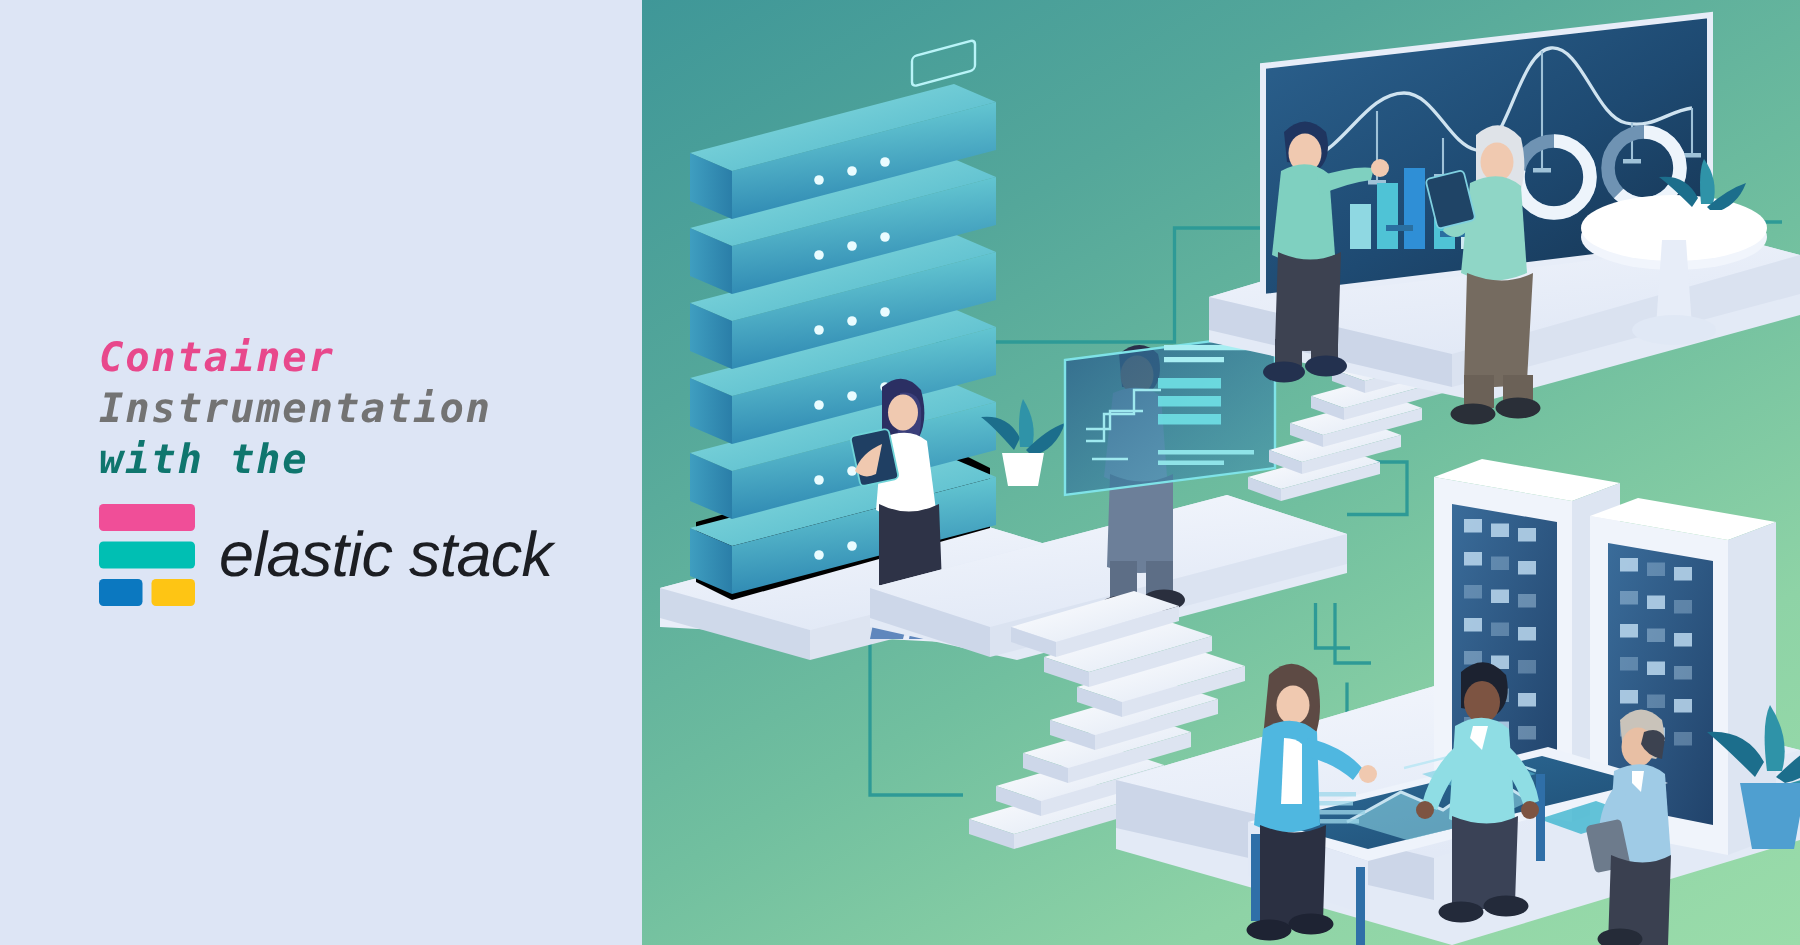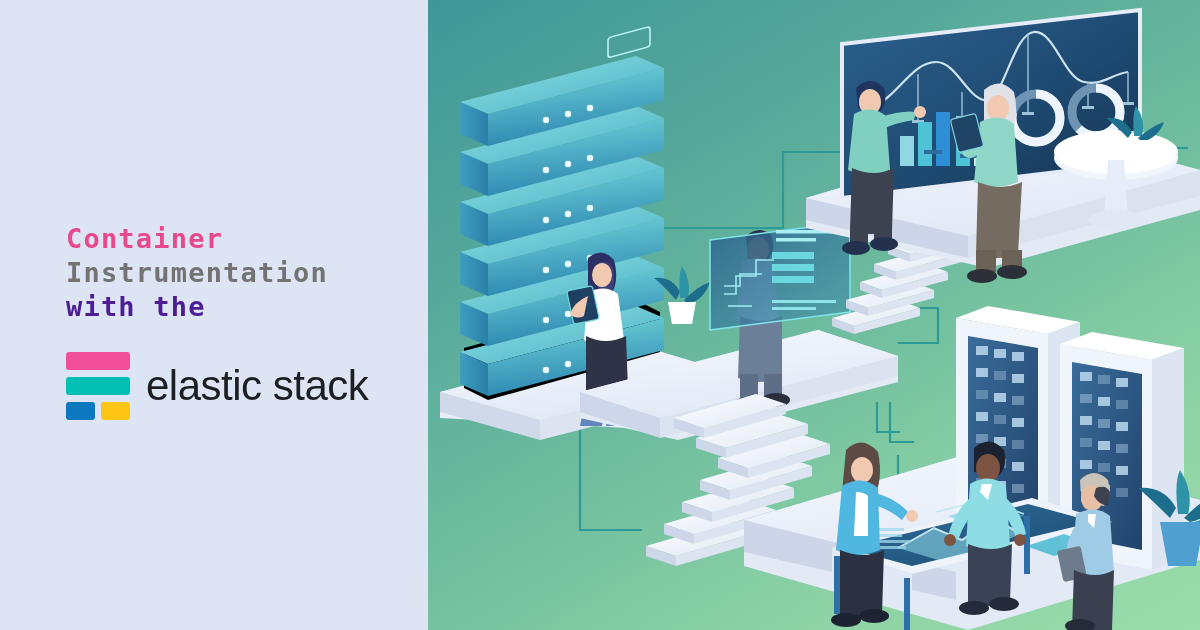--- a/index.html
+++ b/index.html
@@ -2,26 +2,26 @@
 <html><head>
 <meta charset="utf-8">
 <style>
   html,body{margin:0;padding:0;}
   body{width:1200px;height:630px;overflow:hidden;background:#dde5f5;
        font-family:"Liberation Sans",sans-serif;}
   #canvas{position:relative;width:1200px;height:630px;overflow:hidden;}
 
   
   #left-panel{position:absolute;left:0;top:0;width:428px;height:630px;
-              background:#dde5f5;}
+              background:#dde5f5;font-style:italic;}
   #title-block{position:absolute;left:66px;top:222px;width:350px;}
   .title-line{font-family:"DejaVu Sans Mono","Liberation Mono",monospace;
               font-size:27px;font-weight:700;letter-spacing:1.2px;
               line-height:34px;white-space:nowrap;}
-  #logo-row{position:absolute;left:62px;top:350px;display:flex;align-items:center;}
+  #logo-row{position:absolute;left:62px;top:334px;display:flex;align-items:center;}
   #elastic-mark{width:72px;height:72px;position:relative;flex:0 0 auto;}
   .bar{position:absolute;border-radius:3px;}
   #bar-pink{left:4px;top:2px;width:64px;height:18px;background:#f04e98;}
   #bar-teal{left:4px;top:27px;width:64px;height:18px;background:#00bfb3;}
   #bar-blue{left:4px;top:52px;width:29px;height:18px;background:#0b78c0;}
   #bar-yellow{left:39px;top:52px;width:29px;height:18px;background:#fec514;}
   #elastic-word{font-family:"Liberation Sans",sans-serif;font-size:42px;
                 font-weight:400;color:#1c1e23;margin-left:12px;letter-spacing:-0.5px;
                 white-space:nowrap;}
 
@@ -33,21 +33,21 @@
 </head>
 <body>
 
 <div id="canvas">
 
   <div id="left-panel">
 
     <div id="title-block">
       <div class="title-line" style="color:#e8488c">Container</div>
       <div class="title-line" style="color:#737373">Instrumentation</div>
-      <div class="title-line" style="color:#4c1d95">with the</div>
+      <div class="title-line" style="color:#0f766e">with the</div>
     </div>
 
     <div id="logo-row">
       <div id="elastic-mark">
         <div class="bar" id="bar-pink"></div>
         <div class="bar" id="bar-teal"></div>
         <div class="bar" id="bar-blue"></div>
         <div class="bar" id="bar-yellow"></div>
       </div>
       <div id="elastic-word">elastic stack</div>

